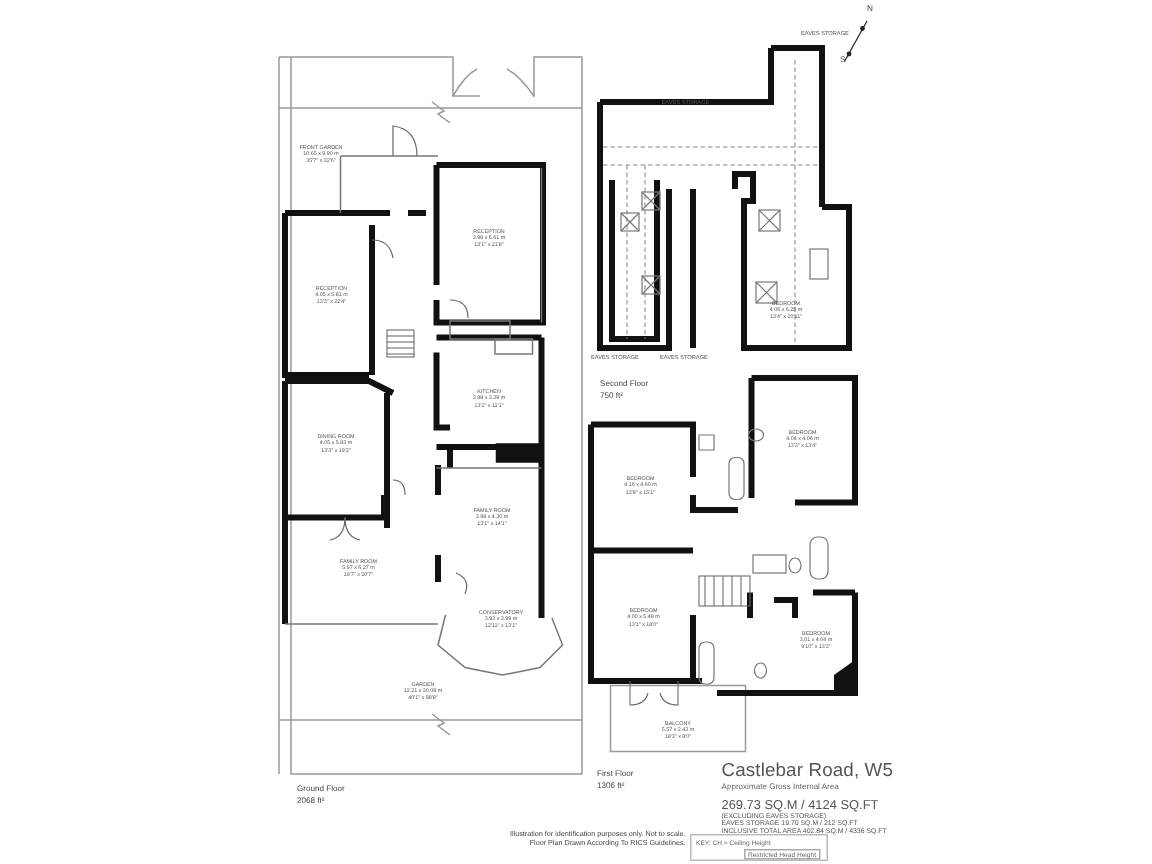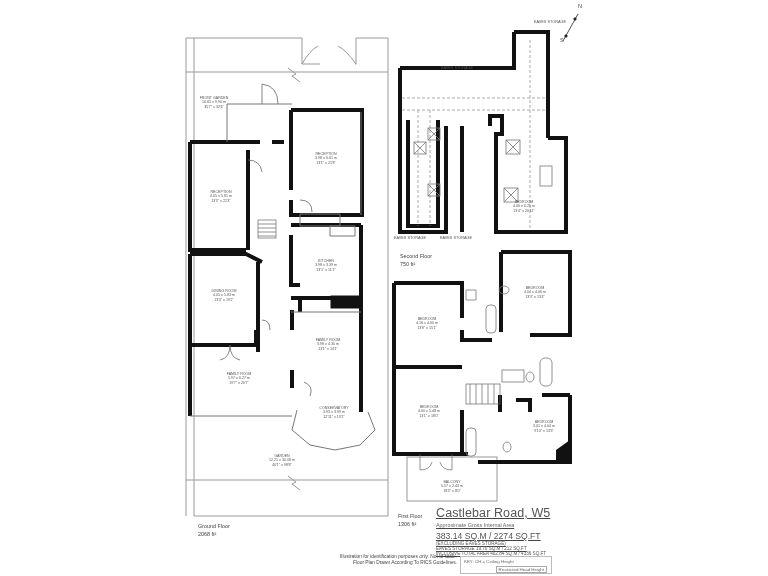--- a/index.html
+++ b/index.html
@@ -2,21 +2,21 @@
 <html><head>
 <meta charset="utf-8">
 <style>
   html, body { margin: 0; padding: 0; background: #ffffff; }
   body { width: 768px; height: 576px; position: relative; overflow: hidden; font-family: "Liberation Sans", sans-serif; color: #444; }
   svg.plan { position: absolute; left: 0; top: 0; }
   .lbl { position: absolute; text-align: center; color: #555; font-size: 3.6px; line-height: 4.4px; white-space: nowrap; transform: translateX(-50%); }
   .lbl .nm { text-transform: uppercase; }
   .floor-caption { position: absolute; font-size: 5.4px; line-height: 8px; color: #444; }
   .storage { position: absolute; font-size: 3.8px; color: #555; text-transform: uppercase; white-space: nowrap; }
-  .title-block { position: absolute; left: 436px; top: 506px; width: 210px; text-decoration: underline; }
+  .title-block { position: absolute; left: 481px; top: 506px; width: 210px; }
   .title { font-size: 12.5px; color: #555; letter-spacing: 0.1px; }
   .sub { font-size: 5.4px; color: #666; margin-top: 2px; }
   .area { font-size: 8.6px; color: #555; margin-top: 3px; }
   .small { font-size: 4.6px; color: #555; line-height: 5.2px; }
   .key { position: absolute; left: 460px; top: 556px; width: 90px; height: 16px; border: 1px solid #bbb; font-size: 4.4px; color: #666; }
   .key .k1 { position: absolute; left: 3px; top: 2px; }
   .key .k2 { position: absolute; right: 4px; top: 9px; border: 1px solid #aaa; padding: 0 2px; }
   .disclaimer { position: absolute; left: 320px; top: 554px; font-size: 4.8px; color: #444; line-height: 6px; text-align: right; width: 137px; }
   .compass { position: absolute; left: 558px; top: 3px; font-size: 5.5px; color: #444; }
 </style>
@@ -260,21 +260,21 @@
 </div>
 
 <div class="compass">
   <span style="position:absolute;left:20px;top:0px;">N</span>
   <span style="position:absolute;left:2px;top:34px;">S</span>
 </div>
 
 <div class="title-block">
   <div class="title">Castlebar Road, W5</div>
   <div class="sub">Approximate Gross Internal Area</div>
-  <div class="area">383.14 SQ.M / 2274 SQ.FT</div>
+  <div class="area">269.73 SQ.M / 4124 SQ.FT</div>
   <div class="small">(EXCLUDING EAVES STORAGE)</div>
   <div class="small">EAVES STORAGE  19.70 SQ.M / 212 SQ.FT</div>
   <div class="small">INCLUSIVE TOTAL AREA 402.84 SQ.M / 4336 SQ.FT</div>
 </div>
 
 <div class="key">
   <span class="k1">KEY: CH = Ceiling Height</span>
   <span class="k2">Restricted Head Height</span>
 </div>
 

